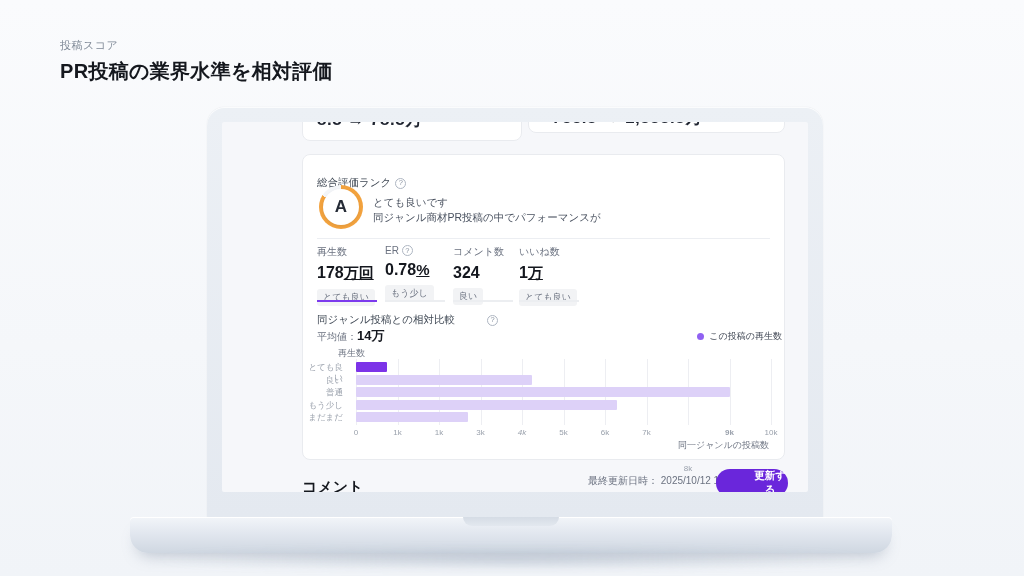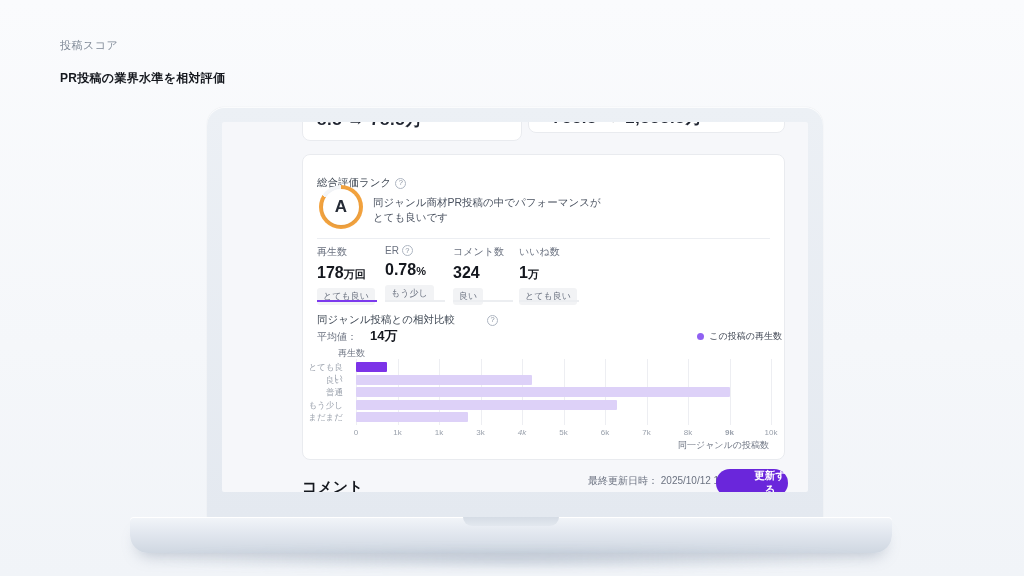--- a/index.html
+++ b/index.html
@@ -5,21 +5,21 @@
   * { margin:0; padding:0; box-sizing:border-box; }
   html,body { width:1024px; height:576px; }
   body { font-family:"Liberation Sans","DejaVu Sans",sans-serif; overflow:hidden; }
 
   .stage { position:relative; width:1024px; height:576px;
            background:linear-gradient(180deg,#FAFBFD 0%,#F5F7FA 60%,#F1F4F8 100%); }
 
   
   .page-header { position:absolute; left:60px; top:38px; }
   .page-label { font-size:11px; color:#7D8795; letter-spacing:.5px; }
-  .page-title { margin-top:17px; font-size:12px; font-weight:bold; color:#15181E; letter-spacing:.3px; }
+  .page-title { margin-top:5px; font-size:20px; font-weight:bold; color:#15181E; letter-spacing:.3px; }
 
   
   .laptop-screen { position:absolute; left:207px; top:107px; width:616px; height:410px;
                    background:linear-gradient(180deg,#ECF0F5,#E4E9F0);
                    border-radius:18px 18px 0 0;
                    box-shadow:inset 0 1px 0 rgba(255,255,255,.8), 0 0 1px rgba(15,23,42,.15); }
   .screen-inner { position:absolute; left:15px; top:15px; width:586px; height:370px;
                   background:#F6F7FA; overflow:hidden; border-radius:2px; }
 
   .laptop-base { position:absolute; left:130px; top:517px; width:762px; height:36px;
@@ -57,28 +57,28 @@
   .rank-letter { position:absolute; inset:0; display:flex; align-items:center; justify-content:center;
                  font-size:17px; font-weight:bold; color:#252B36; z-index:1; }
   .rank-desc { position:absolute; left:70px; top:40px; font-size:10.5px; color:#4A5260; line-height:15px; }
 
   .rank-divider { position:absolute; left:14px; right:14px; top:83px; height:1px; background:#ECEEF2; }
 
   
   .metric-col { position:absolute; top:90px; width:60px; cursor:pointer; }
   .metric-col .m-label { font-size:10px; color:#6B7280; display:flex; align-items:center; gap:3px; white-space:nowrap; }
   .metric-col .m-value { margin-top:5px; font-size:16px; font-weight:bold; color:#14171E; white-space:nowrap; }
-  .metric-col .m-unit  { font-size:11px; }
+  .metric-col .m-unit  { font-size:15px;text-decoration:underline; }
   .metric-col .m-badge { display:inline-block; margin-top:6px; padding:2px 6px; background:#F2F3F5;
                          border-radius:3px; font-size:9px; color:#6B7280; white-space:nowrap; }
   .metric-col .m-underline { position:absolute; top:55px; left:0; width:60px; height:2px; background:#ECEEF1; }
   .metric-col.active .m-underline { background:var(--accent); }
 
   
-  .avg-row { position:absolute; left:14px; top:172px; display:flex; align-items:baseline; gap:13px; }
+  .avg-row { position:absolute; left:14px; top:172px; display:flex; align-items:baseline; gap:0; }
   .avg-label { font-size:10px; color:#6B7280; }
   .avg-value { font-size:13px; font-weight:bold; color:#14171E; }
   .legend { position:absolute; right:2px; top:175px; display:flex; align-items:center; gap:5px; }
   .legend-dot { width:7px; height:7px; border-radius:50%; background:var(--legend); }
   .legend-text { font-size:9px; color:#3C4350; }
 
   .chart-ylabel { position:absolute; left:35px; top:192px; font-size:9px; color:#6B7280; }
   .chart-labels { position:absolute; left:0; top:204px; width:46px; height:66px; }
   .cat-label { position:absolute; right:0; width:46px; height:10px; line-height:10px;
                font-size:8.5px; color:#9AA1AC; text-align:right; padding-right:6px; }
@@ -122,22 +122,22 @@
 
         <div class="section-title" style="left:14px; top:21px;">
           <span>総合評価ランク</span>
           <span class="help-icon">?</span>
         </div>
 
         <div class="rank-ring">
           <div class="rank-letter">A</div>
         </div>
         <div class="rank-desc">
+          <div>とても良いです</div>
           <div>同ジャンル商材PR投稿の中でパフォーマンスが</div>
-          <div>とても良いです</div>
         </div>
 
         <div class="rank-divider"></div>
 
         <div class="metric-col active" style="left:14px;">
           <div class="m-label">再生数</div>
           <div class="m-value"><span>178</span><span class="m-unit">万回</span></div>
           <span class="m-badge">とても良い</span>
           <div class="m-underline"></div>
         </div>
@@ -215,21 +215,21 @@
           </div>
         <div class="chart-ticks">
             <div class="tick" style="left: 0%;">0</div>
             <div class="tick" style="left: 10%;">1k</div>
             <div class="tick" style="left: 20%;">1k</div>
             <div class="tick" style="left: 30%;">3k</div>
             <div class="tick" style="left: 40%; font-style: italic;">4k</div>
             <div class="tick" style="left: 50%;">5k</div>
             <div class="tick" style="left: 60%;">6k</div>
             <div class="tick" style="left: 70%;">7k</div>
-            <div class="tick" style="left: 80%;">8k</div>
+            <div class="tick" style="left: 80%; margin-top: 36px;">8k</div>
             <div class="tick" style="left: 90%; font-weight: bold;">9k</div>
             <div class="tick" style="left: 100%;">10k</div>
           </div>
         <div class="chart-xlabel">同一ジャンルの投稿数</div>
       </div>
 
       <div class="comment-heading">コメント</div>
       <div class="updated"><span>最終更新日時：</span> <span>2025/10/12 10:16</span></div>
       <button class="update-button">更新する</button>
 

